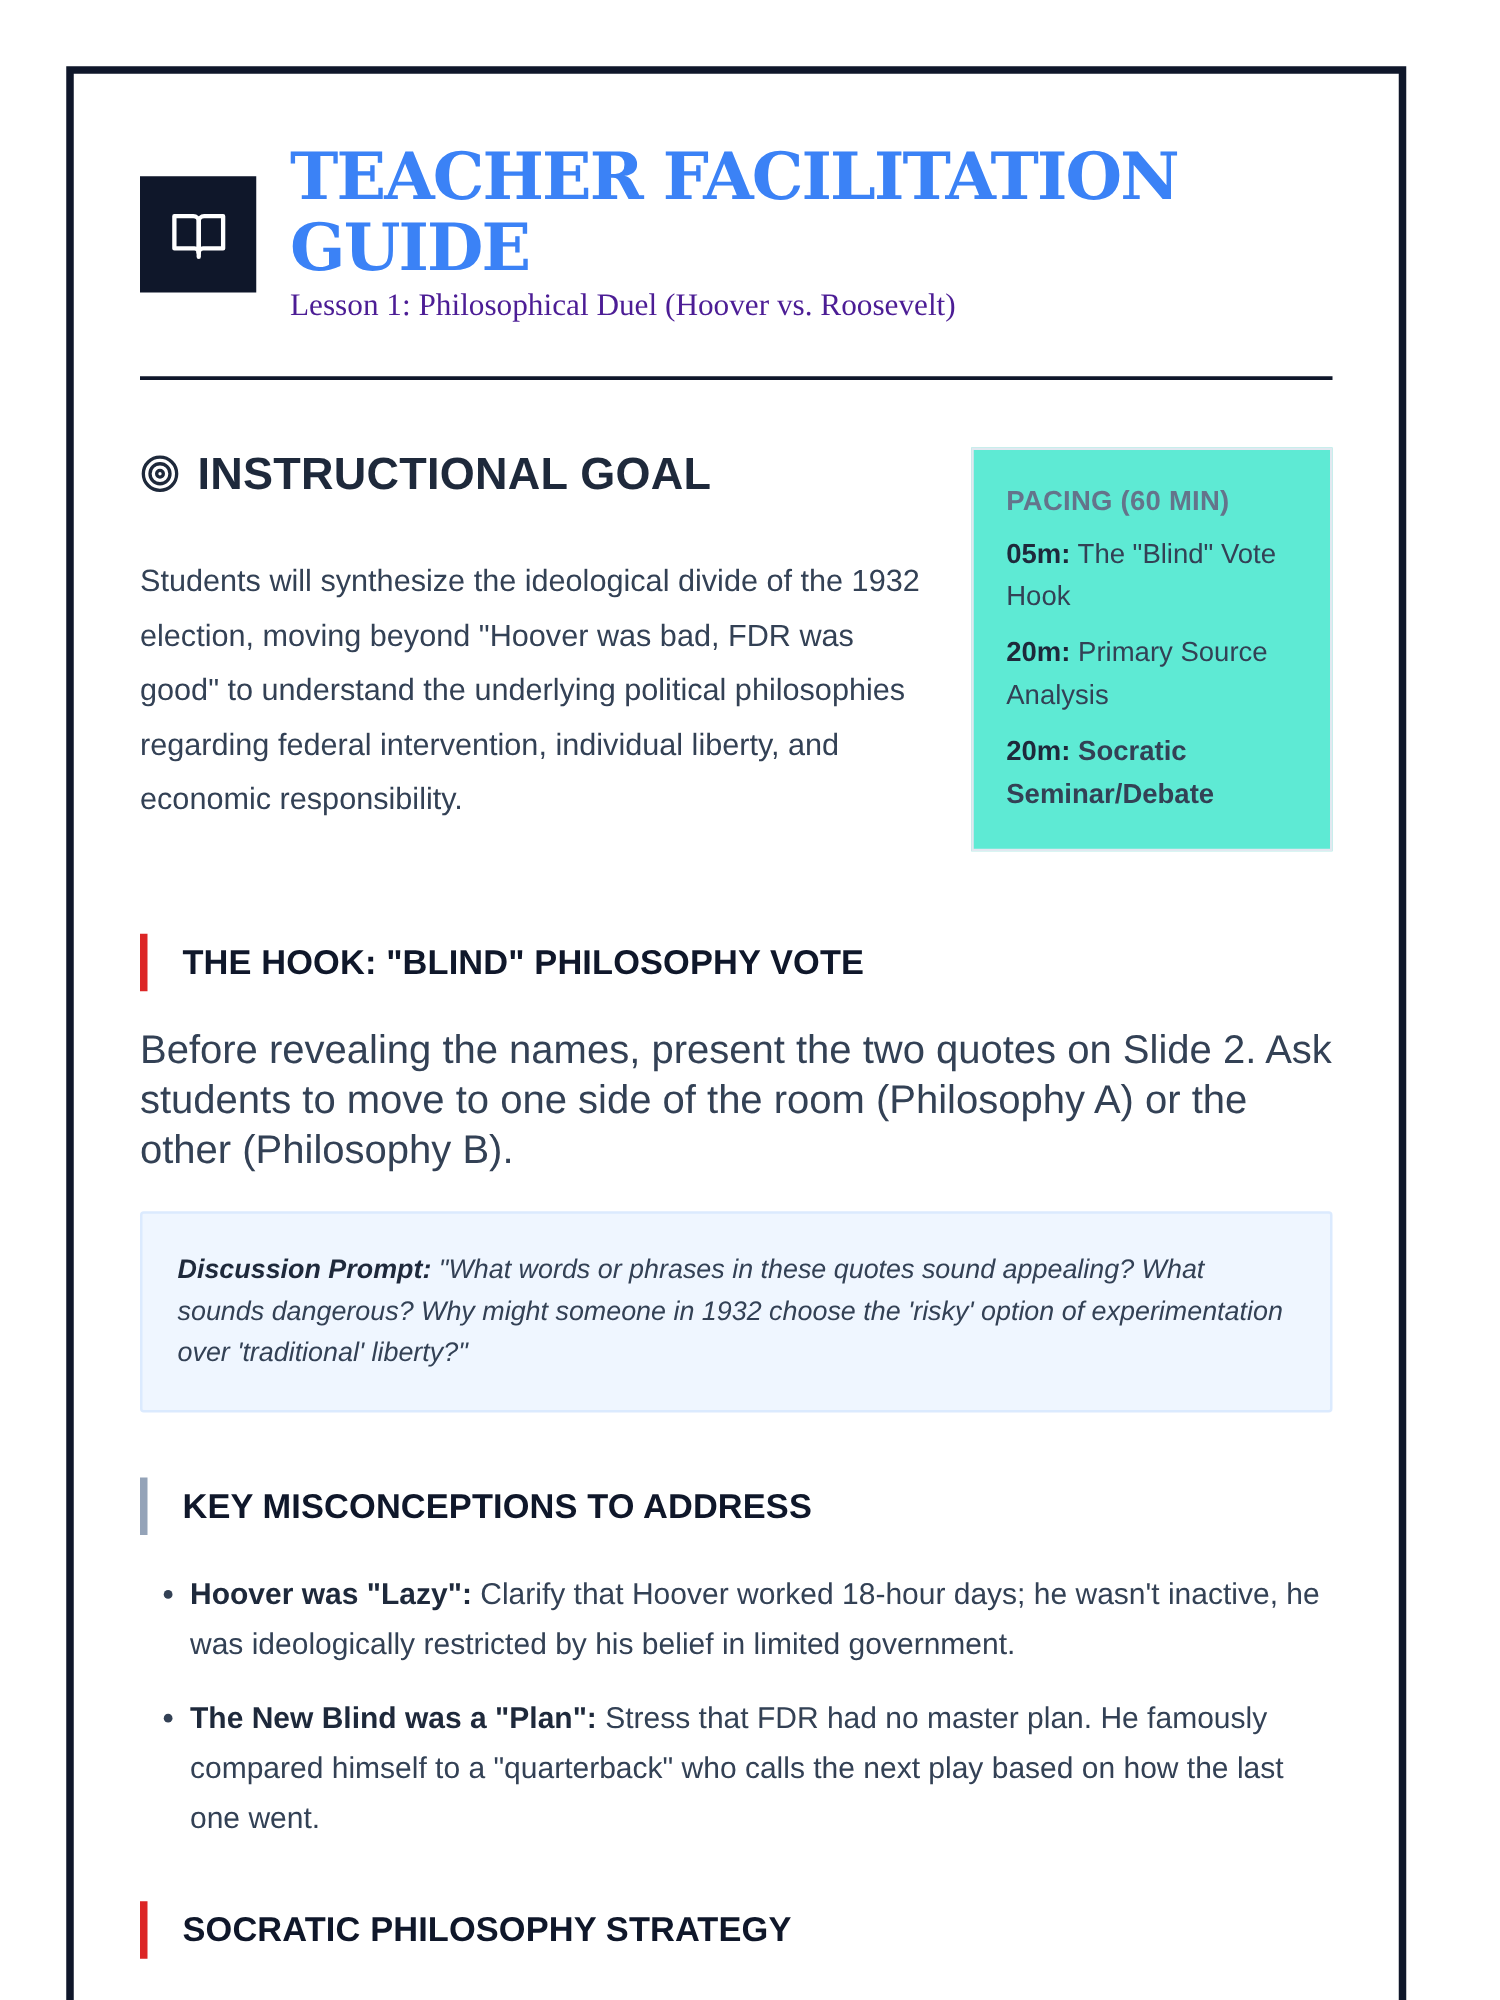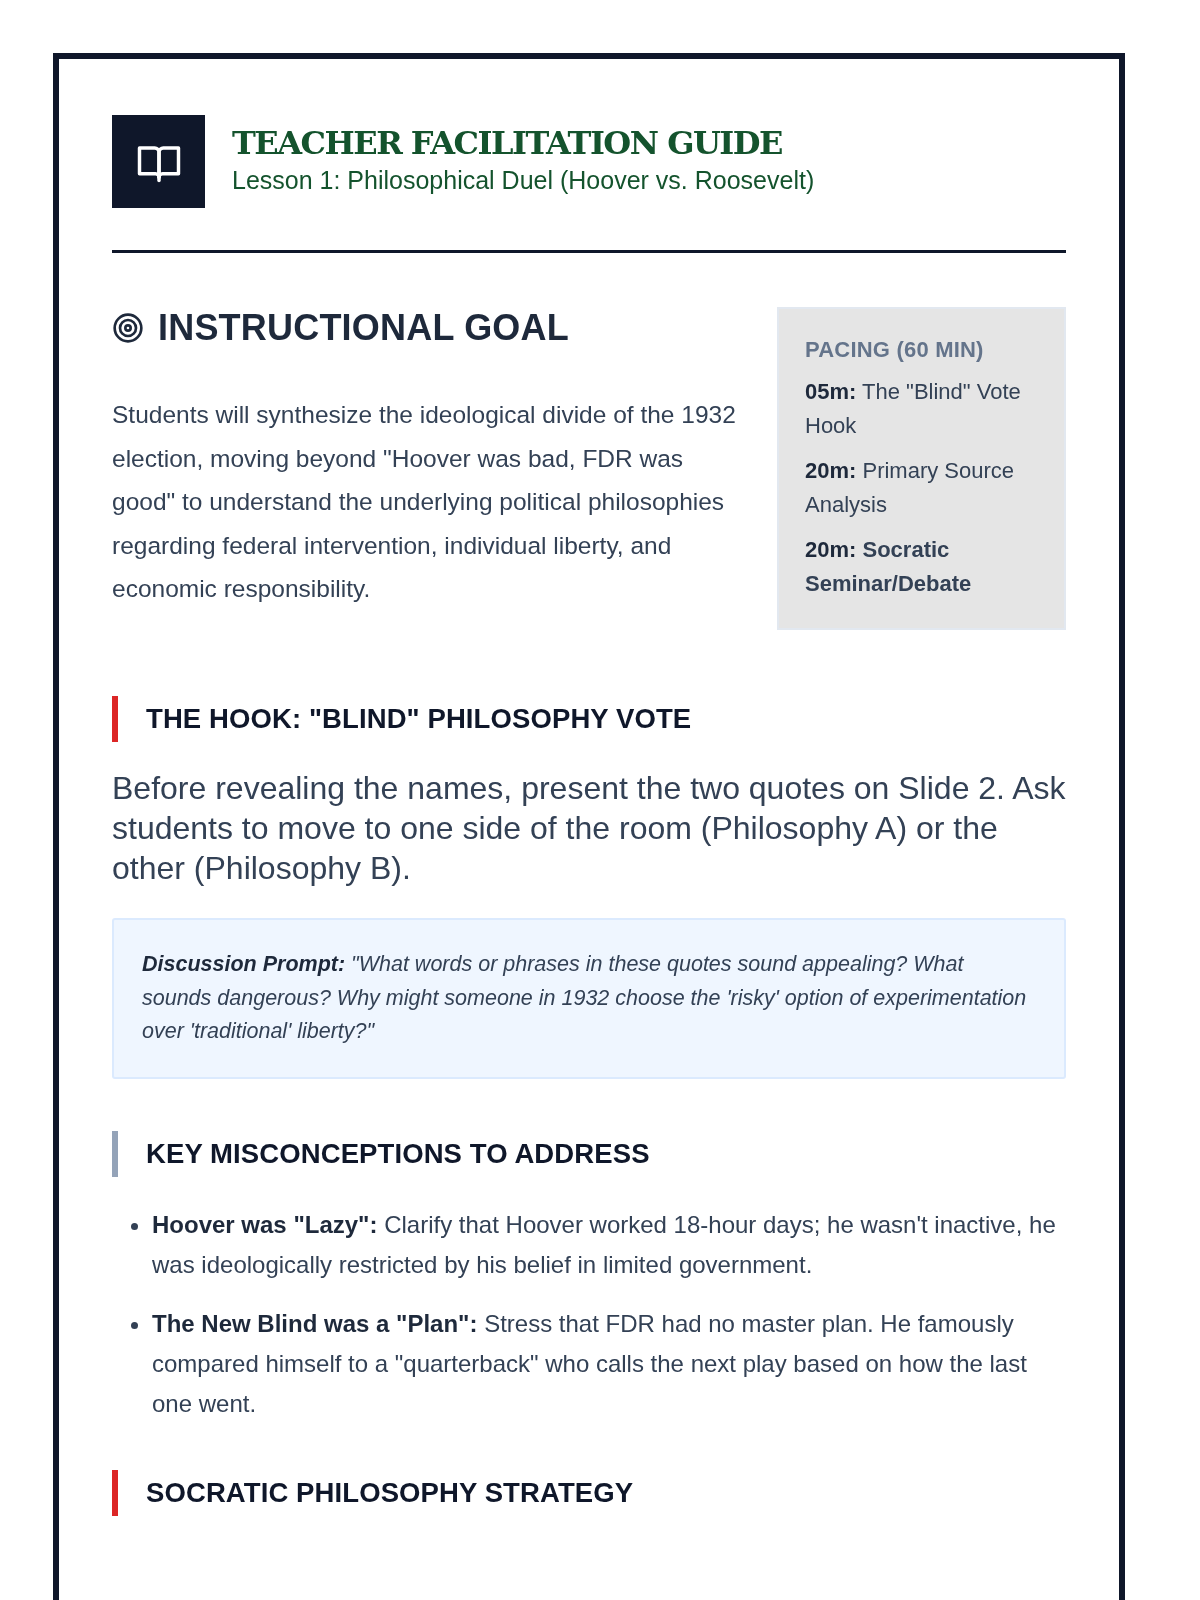--- a/index.html
+++ b/index.html
@@ -37,30 +37,31 @@
       display: flex;
       align-items: center;
       justify-content: center;
       flex-shrink: 0;
     }
     .logo-box svg { width: 52px; height: 52px; }
     .header-text { margin-left: 27px; }
     .title {
       font-family: "DejaVu Serif", "Liberation Serif", serif;
       font-weight: bold;
-      font-size: 32px;
+      font-size: 52px;
       letter-spacing: -1.5px;
-      color: #14532d;
+      color: #3b82f6;
       line-height: 1.1;
       margin-top: -2px;
     }
     .subtitle {
       font-size: 25px;
-      color: #14532d;
+      color: #4c1d95;
       margin-top: 4px;
+      font-family: Liberation Serif, serif;
     }
 
     
     .goal-row {
       display: flex;
       justify-content: space-between;
       margin-top: 54px;
     }
     .goal-col { width: 630px; }
     .goal-heading {
@@ -73,21 +74,21 @@
     }
     .goal-heading svg { width: 32px; height: 32px; margin-right: 14px; }
     .goal-text {
       margin-top: 44px;
       font-size: 24.5px;
       line-height: 43.5px;
       color: #334155;
     }
     .pacing-box {
       width: 289px;
-      background: #e5e5e5;
+      background: #5eead4;
       border: 2px solid #e2e8f0;
       padding: 28px 25px 28px 26px;
       margin-right: -0px;
     }
     .pacing-title {
       font-size: 22px;
       font-weight: bold;
       color: #64748b;
       letter-spacing: 0.2px;
       margin-bottom: 12px;

